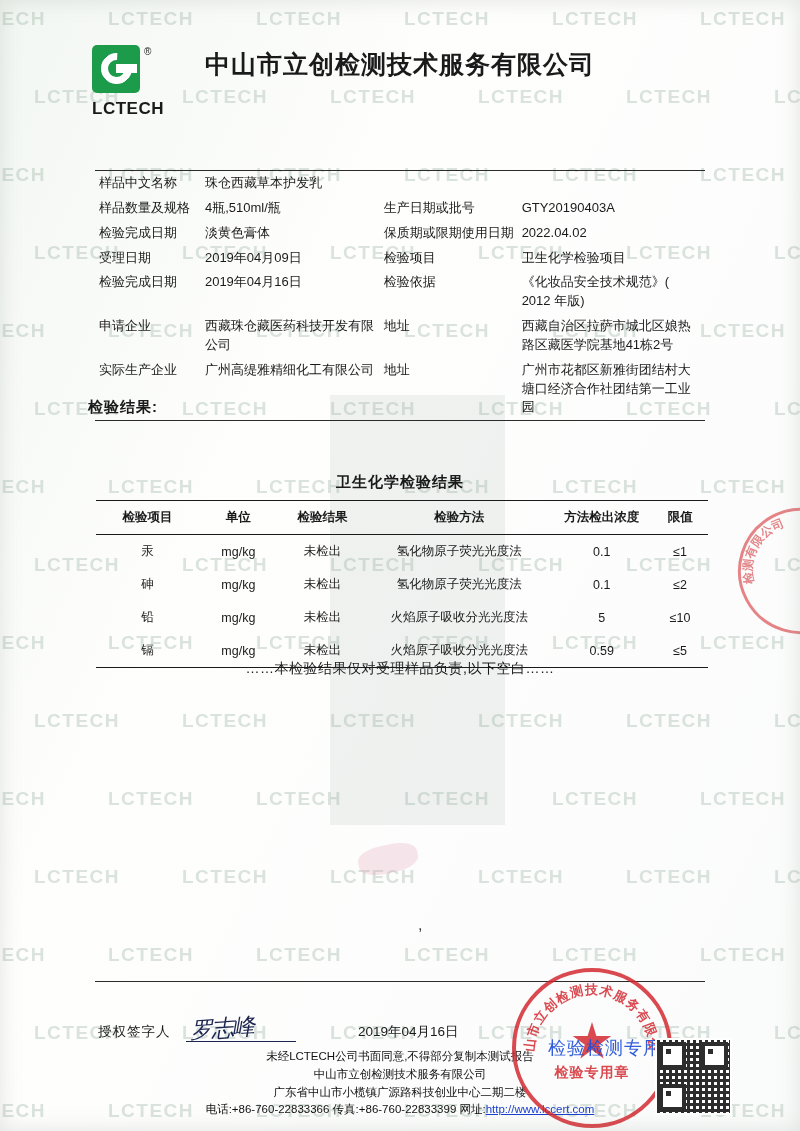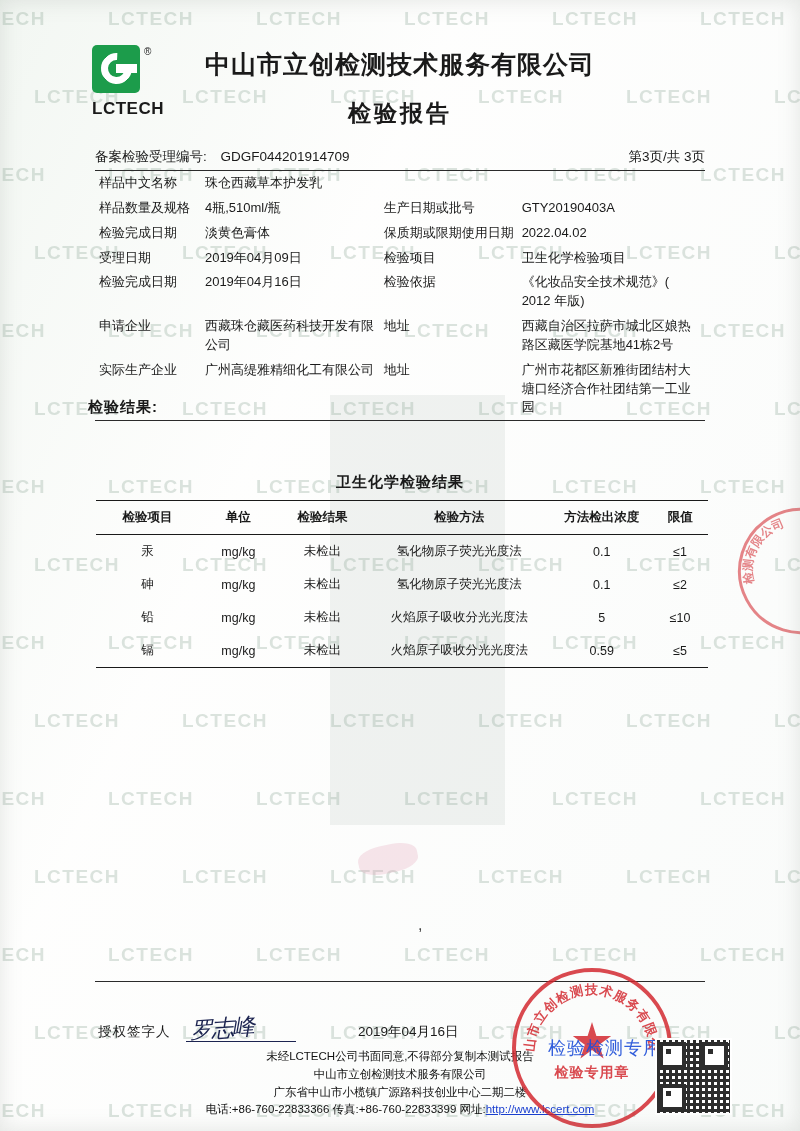--- a/index.html
+++ b/index.html
@@ -513,29 +513,21 @@
       <div class="logo-mark">
         <div class="logo-sq"></div>
         <div class="logo-c"></div>
         <div class="logo-bar"></div>
         <div class="logo-reg">®</div>
       </div>
       <div class="logo-text">LCTECH</div>
     </div>
 
     <div class="title-main">中山市立创检测技术服务有限公司</div>
-    <div class="title-sub">检验报告</div>
-
-    <div class="refline">
-      <div>
-        <span class="label">备案检验受理编号:</span>
-        <span class="value">GDGF044201914709</span>
-      </div>
-      <div class="page-info">第3页/共 3页</div>
-    </div>
+
 
     <table class="info-table">
       <tbody>
         <tr class="bdr-top">
           <td class="lbl">样品中文名称</td>
           <td class="val" colspan="3">珠仓西藏草本护发乳</td>
         </tr>
         <tr>
           <td class="lbl">样品数量及规格</td>
           <td class="val">4瓶,510ml/瓶</td>
@@ -618,20 +610,21 @@
           <td>镉</td>
           <td>mg/kg</td>
           <td>未检出</td>
           <td>火焰原子吸收分光光度法</td>
           <td>0.59</td>
           <td>≤5</td>
         </tr>
       </tbody>
     </table>
 
+    <div class="endnote">……本检验结果仅对受理样品负责,以下空白……</div>
 
     <div class="pink-mark"></div>
     <div class="comma-mark">,</div>
 
     <div class="foot-rule"></div>
 
     <div class="sign-label">授权签字人</div>
     <div class="signature">罗志峰</div>
     <div class="sign-underline"></div>
     <div class="sign-date">2019年04月16日</div>

